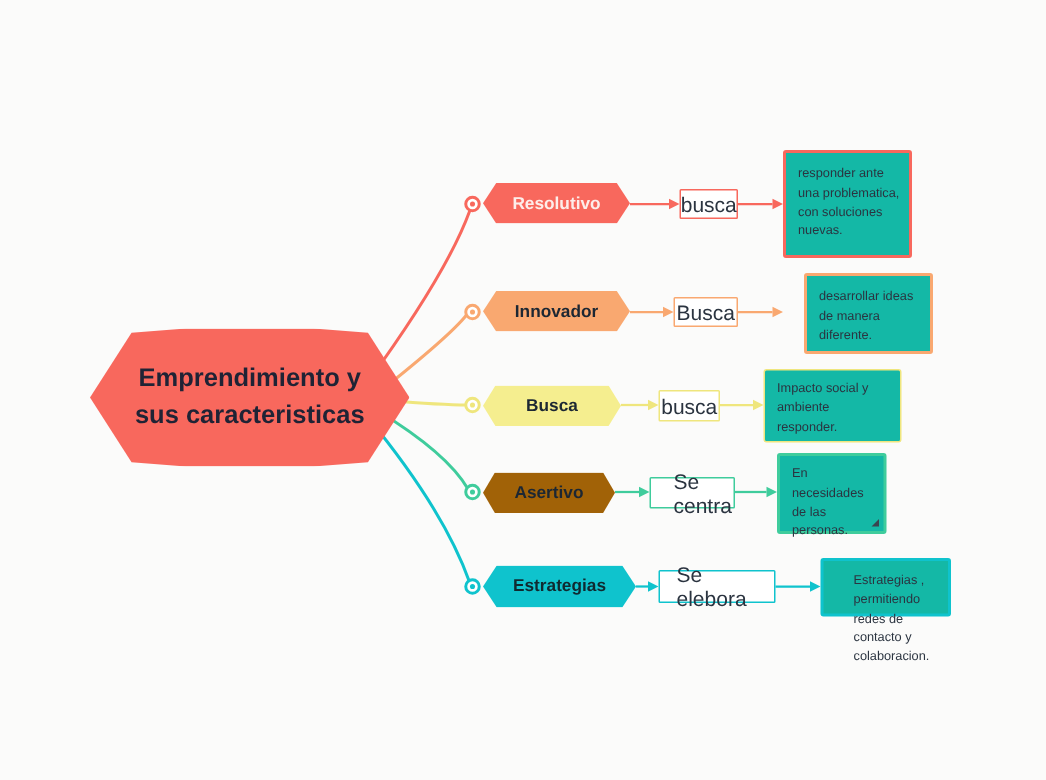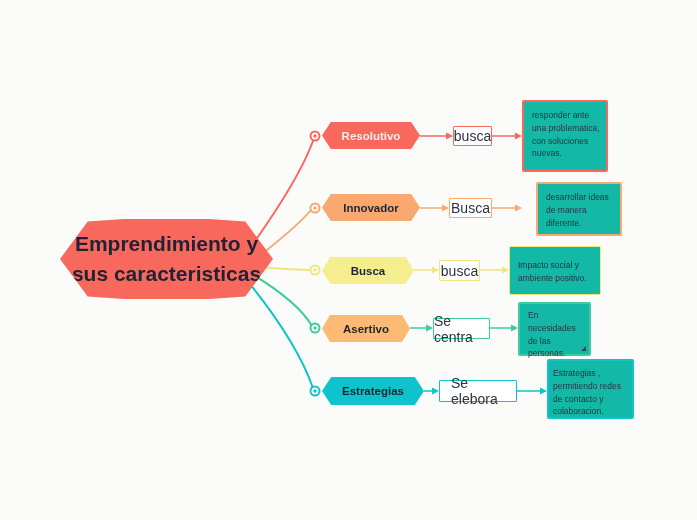--- a/index.html
+++ b/index.html
@@ -1,24 +1,24 @@
 <!DOCTYPE html>
 <html><head>
 <meta charset="utf-8">
 <style>
   html,body{margin:0;padding:0;}
   body{font-family:"Liberation Sans","DejaVu Sans",sans-serif;background:#e8e8e8;}
   .canvas{position:relative;width:697px;height:520px;background:#FBFBFA;overflow:hidden;}
   .connector-layer{position:absolute;left:0;top:0;z-index:1;}
 
   .center-node{
-    position:absolute;left:60px;top:219px;width:213px;height:80px;z-index:3;
+    position:absolute;left:60px;top:219px;width:213px;height:92px;z-index:3;
     clip-path:polygon(0% 50%,13% 3%,30% 0%,70% 0%,87% 3%,100% 50%,87% 97%,70% 100%,30% 100%,13% 97%);
     display:flex;flex-direction:column;align-items:center;justify-content:center;
-    color:#1F2335;font-size:21px;font-weight:700;line-height:1.45;text-align:center;
+    color:#1F2335;font-size:17px;font-weight:700;line-height:1.45;text-align:center;
     cursor:pointer;
   }
 
   .branch-node{
     position:absolute;z-index:3;height:27px;
     clip-path:polygon(9% 0%,91% 0%,100% 50%,91% 100%,9% 100%,0% 50%);
     display:flex;align-items:center;justify-content:center;
     font-size:11.5px;font-weight:700;color:#1C2733;cursor:pointer;
   }
   .bn0{left:322px;top:122px;width:98px;}
@@ -40,21 +40,21 @@
 
   .note-box{
     position:absolute;z-index:3;background:#14b8a6;border:2px solid #ccc;border-radius:2px;
     font-size:8.5px;color:#2B3440;line-height:1.5;box-sizing:border-box;
     padding:7px 6px 5px 8px;text-align:left;cursor:pointer;
   }
   .nb0{left:522px;top:100px;width:86px;height:72px;}
   .nb1{left:536px;top:182px;width:86px;height:54px;}
   .nb2{left:509px;top:246px;width:92px;height:49px;border-width:1px;display:flex;align-items:center;}
   .nb3{left:518px;top:302px;width:73px;height:54px;padding:5px 6px 4px 8px;}
-  .nb4{left:547px;top:359px;width:87px;height:60px;padding:6px 6px 4px 4px;}
+  .nb4{left:547px;top:372px;width:87px;height:39px;padding:6px 6px 4px 20px;}
 
   .resize-handle{
     position:absolute;right:3px;bottom:3px;width:0;height:0;
     border-left:5px solid transparent;border-bottom:5px solid #3a4450;cursor:nwse-resize;
   }
 </style>
 </head>
 <body>
 
 <div class="canvas">
@@ -115,31 +115,31 @@
   </svg>
 
   <div class="center-node" style="background-color: rgb(248, 104, 93);">
     <div>Emprendimiento y</div>
     <div>sus caracteristicas</div>
   </div>
 
   <div class="branch-node bn0" style="background-color: rgb(248, 104, 93); color: rgb(253, 237, 234); text-align: right;">Resolutivo</div>
   <div class="branch-node bn1" style="background-color: rgb(249, 168, 112); color: rgb(28, 39, 51);">Innovador</div>
   <div class="branch-node bn2" style="background-color: rgb(245, 238, 143); color: rgb(28, 39, 51);">Busca</div>
-  <div class="branch-node bn3" style="background-color: #fdba74; color: rgb(28, 39, 51);">Asertivo</div>
+  <div class="branch-node bn3" style="background-color: #a16207; color: rgb(28, 39, 51);">Asertivo</div>
   <div class="branch-node bn4" style="background-color: rgb(15, 195, 205); color: rgb(16, 42, 48);">Estrategias</div>
 
   <div class="mini-box mb0" style="border-color: rgb(248, 104, 93);">busca</div>
   <div class="mini-box mb1" style="border-color: rgb(249, 168, 112);">Busca</div>
   <div class="mini-box mb2" style="border-color: rgb(239, 230, 125);">busca</div>
-  <div class="mini-box mb3" style="border-color: rgb(63, 204, 156);">Se centra</div>
+  <div class="mini-box mb3" style="border-color: rgb(63, 204, 156); padding-left: 15px;">Se centra</div>
   <div class="mini-box mb4" style="border-color: rgb(15, 195, 205);">Se elebora</div>
 
   <div class="note-box nb0" style="border-color: rgb(248, 104, 93);">responder ante una problematica, con soluciones nuevas.</div>
   <div class="note-box nb1" style="border-color: rgb(249, 168, 112);">desarrollar ideas de manera diferente.</div>
-  <div class="note-box nb2" style="border-color: rgb(239, 230, 125);">Impacto social y ambiente positivo.</div>
+  <div class="note-box nb2" style="border-color: rgb(239, 230, 125);">Impacto social y ambiente responder.</div>
   <div class="note-box nb3" style="border-color: rgb(63, 204, 156);">
     <span>En necesidades de las personas.</span>
     <span class="resize-handle"></span>
   </div>
   <div class="note-box nb4" style="border-color: rgb(15, 195, 205);">Estrategias , permitiendo redes de contacto y colaboracion.</div>
 
 </div>
 
 </body></html>

